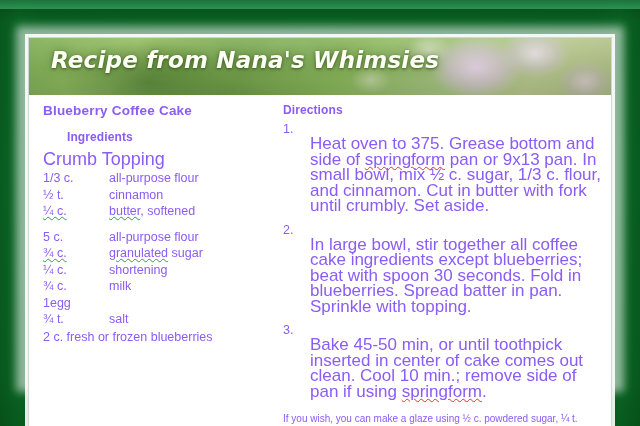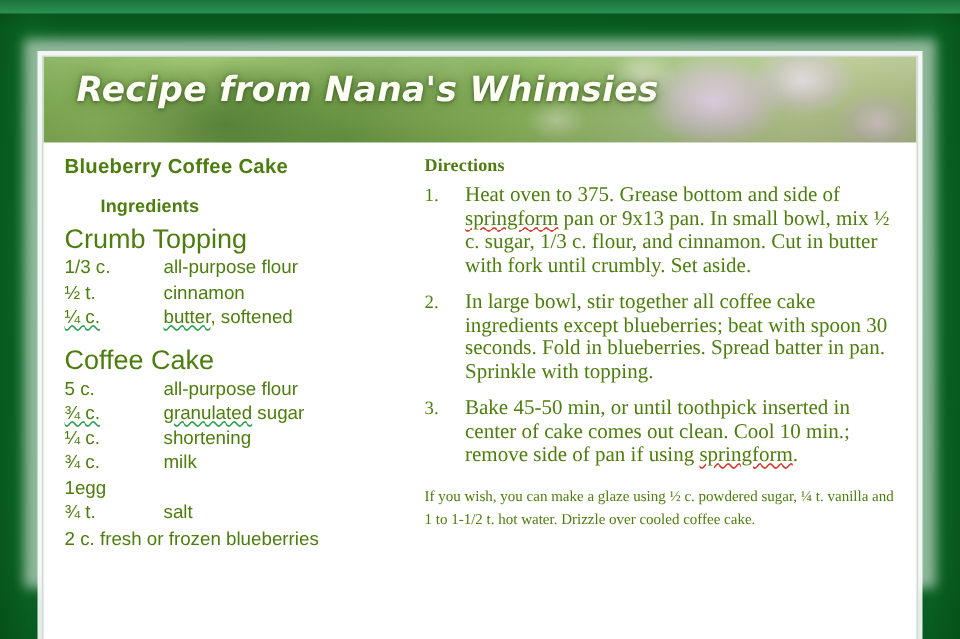--- a/index.html
+++ b/index.html
@@ -70,24 +70,24 @@
     font-style:italic;font-weight:700;font-size:23px;letter-spacing:.2px;
     color:#fdfff4;
     text-shadow:0 1px 3px rgba(40,70,20,.75), 0 0 10px rgba(60,90,30,.5);
     white-space:nowrap;
   }
 
   
   #body{
     position:relative;display:flex;
     padding:8px 0 0 0;height:287px;box-sizing:border-box;
-    color:#4d7c0f;
+    color:#8b5cf6;
   }
   .col-left{width:248px;padding-left:14px;box-sizing:border-box;}
-  .col-right{flex:1;padding-left:6px;padding-right:10px;box-sizing:border-box;font-family:Liberation Serif, serif;}
+  .col-right{flex:1;padding-left:6px;padding-right:10px;box-sizing:border-box;}
 
   h1#recipe-title{
     margin:0 0 12px 0;font-size:13.5px;font-weight:700;letter-spacing:.2px;
   }
   h2.section{
     margin:0 0 5px 0;font-size:12px;font-weight:700;letter-spacing:.1px;
   }
   h2.indent{margin-left:24px;}
 
   .group-name{font-size:18px;margin:0 0 1px 0;}
@@ -112,21 +112,21 @@
     text-decoration-style:wavy;
     text-decoration-color:#d33a2c;
     text-decoration-thickness:1px;
     text-underline-offset:1px;
   }
 
   
   ol#steps{list-style:none;margin:4px 0 0 0;padding:0;}
   ol#steps li{display:flex;margin-bottom:9px;}
   .num{width:27px;flex:none;font-size:12.5px;line-height:15.5px;}
-  .txt{font-size:14px;line-height:15.5px;}
+  .txt{font-size:17px;line-height:15.5px;margin-top:14px;}
   #note{font-size:10px;line-height:15.5px;margin-top:12px;}
 </style>
 </head>
 <body>
 
 <div id="frame">
   <div id="glow"></div>
 
   <div id="card">
 
@@ -155,21 +155,20 @@
           </tr>
           <tr>
             <td class="qty sp-green">¼ c.</td>
             <td class="item"><span class="sp-green">butter</span>, softened</td>
           </tr>
         </tbody>
           </table>
 
         <div class="group-gap"></div>
 
-        <div class="group-name">Coffee Cake</div>
         <table class="ing">
           <tbody>
               <tr>
             <td class="qty">5 c.</td>
             <td class="item">all-purpose flour</td>
           </tr>
           <tr>
             <td class="qty sp-green">¾ c.</td>
             <td class="item"><span class="sp-green">granulated</span> sugar</td>
           </tr>

